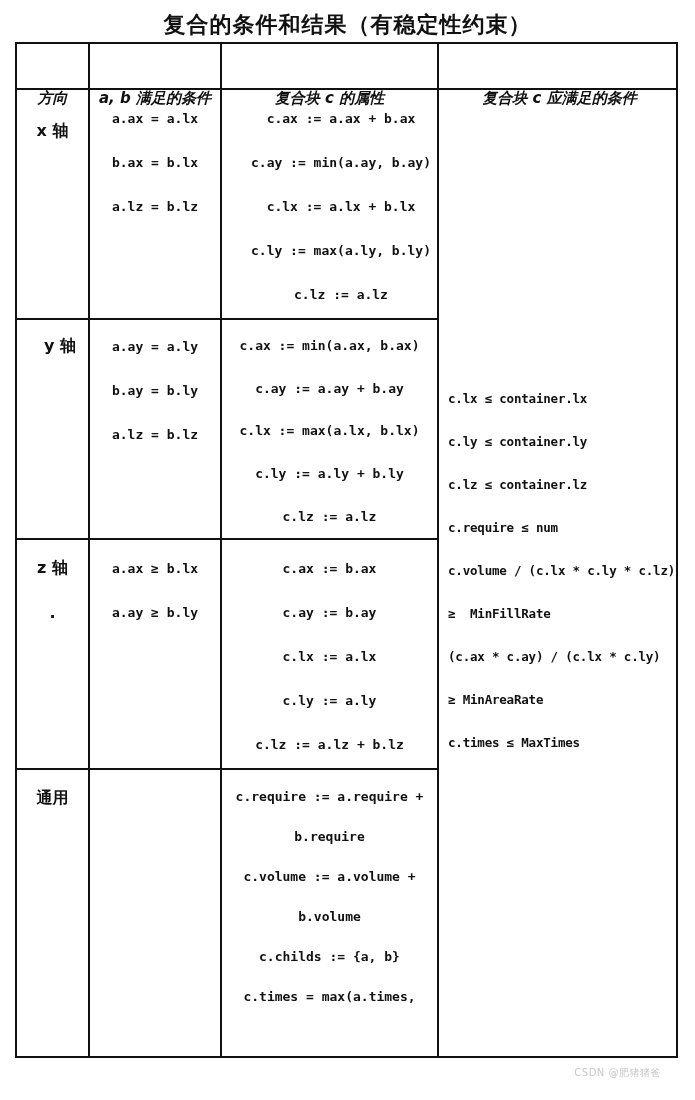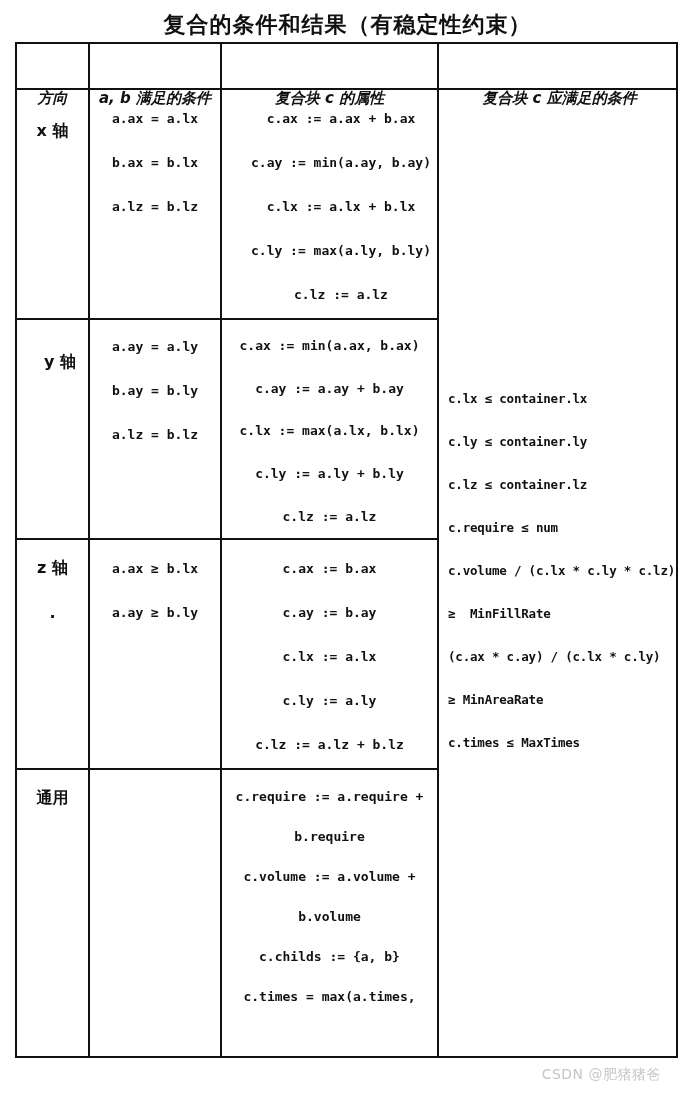--- a/index.html
+++ b/index.html
@@ -32,21 +32,21 @@
     height:44px; display:flex; align-items:center; justify-content:center;
     white-space:pre;
   }
   .mono { font-family:"DejaVu Sans Mono","Liberation Mono",monospace; font-weight:700; font-size:13px; }
   .cjk  { font-weight:700; font-size:16px; }
   .dotln { height:44px; display:flex; align-items:center; justify-content:center; font-weight:700; }
   .gen .ln { height:40px; }
   .col4 .ln { justify-content:flex-start; height:43px; font-size:12.5px; letter-spacing:-0.2px; }
   .watermark {
     position:absolute; top:1066px; right:34px;
-    font-size:14px; color:#c6c6c6; letter-spacing:0.5px;
+    font-size:10px; color:#c6c6c6; letter-spacing:0.5px;
   }
 </style>
 </head>
 <body>
 
 <div class="page">
 
   <h1 class="title">复合的条件和结果（有稳定性约束）</h1>
 
   <div class="tbl">
@@ -73,21 +73,21 @@
       <div class="ln mono">a.lz = b.lz</div>
     </div>
     <div class="cell" style="left:205px;top:46px;width:238px;height:228px;padding-top:6px">
       <div class="ln mono">c.ax := a.ax + b.ax</div>
       <div class="ln mono">c.ay := min(a.ay, b.ay)</div>
       <div class="ln mono">c.lx := a.lx + b.lx</div>
       <div class="ln mono">c.ly := max(a.ly, b.ly)</div>
       <div class="ln mono">c.lz := a.lz</div>
     </div>
 
-    <div class="cell" style="left:0;top:276px;width:86px;height:218px;padding-top:20px">
+    <div class="cell" style="left:0;top:276px;width:86px;height:218px;padding-top:4px">
       <div class="ln cjk">y 轴</div>
     </div>
     <div class="cell" style="left:73px;top:276px;width:130px;height:268px;padding-top:4px">
       <div class="ln mono">a.ay = a.ly</div>
       <div class="ln mono">b.ay = b.ly</div>
       <div class="ln mono">a.lz = b.lz</div>
     </div>
     <div class="cell" style="left:205px;top:276px;width:215px;height:218px;padding-top:4px">
       <div class="ln mono">c.ax := min(a.ax, b.ax)</div>
       <div class="ln mono">c.ay := a.ay + b.ay</div>

